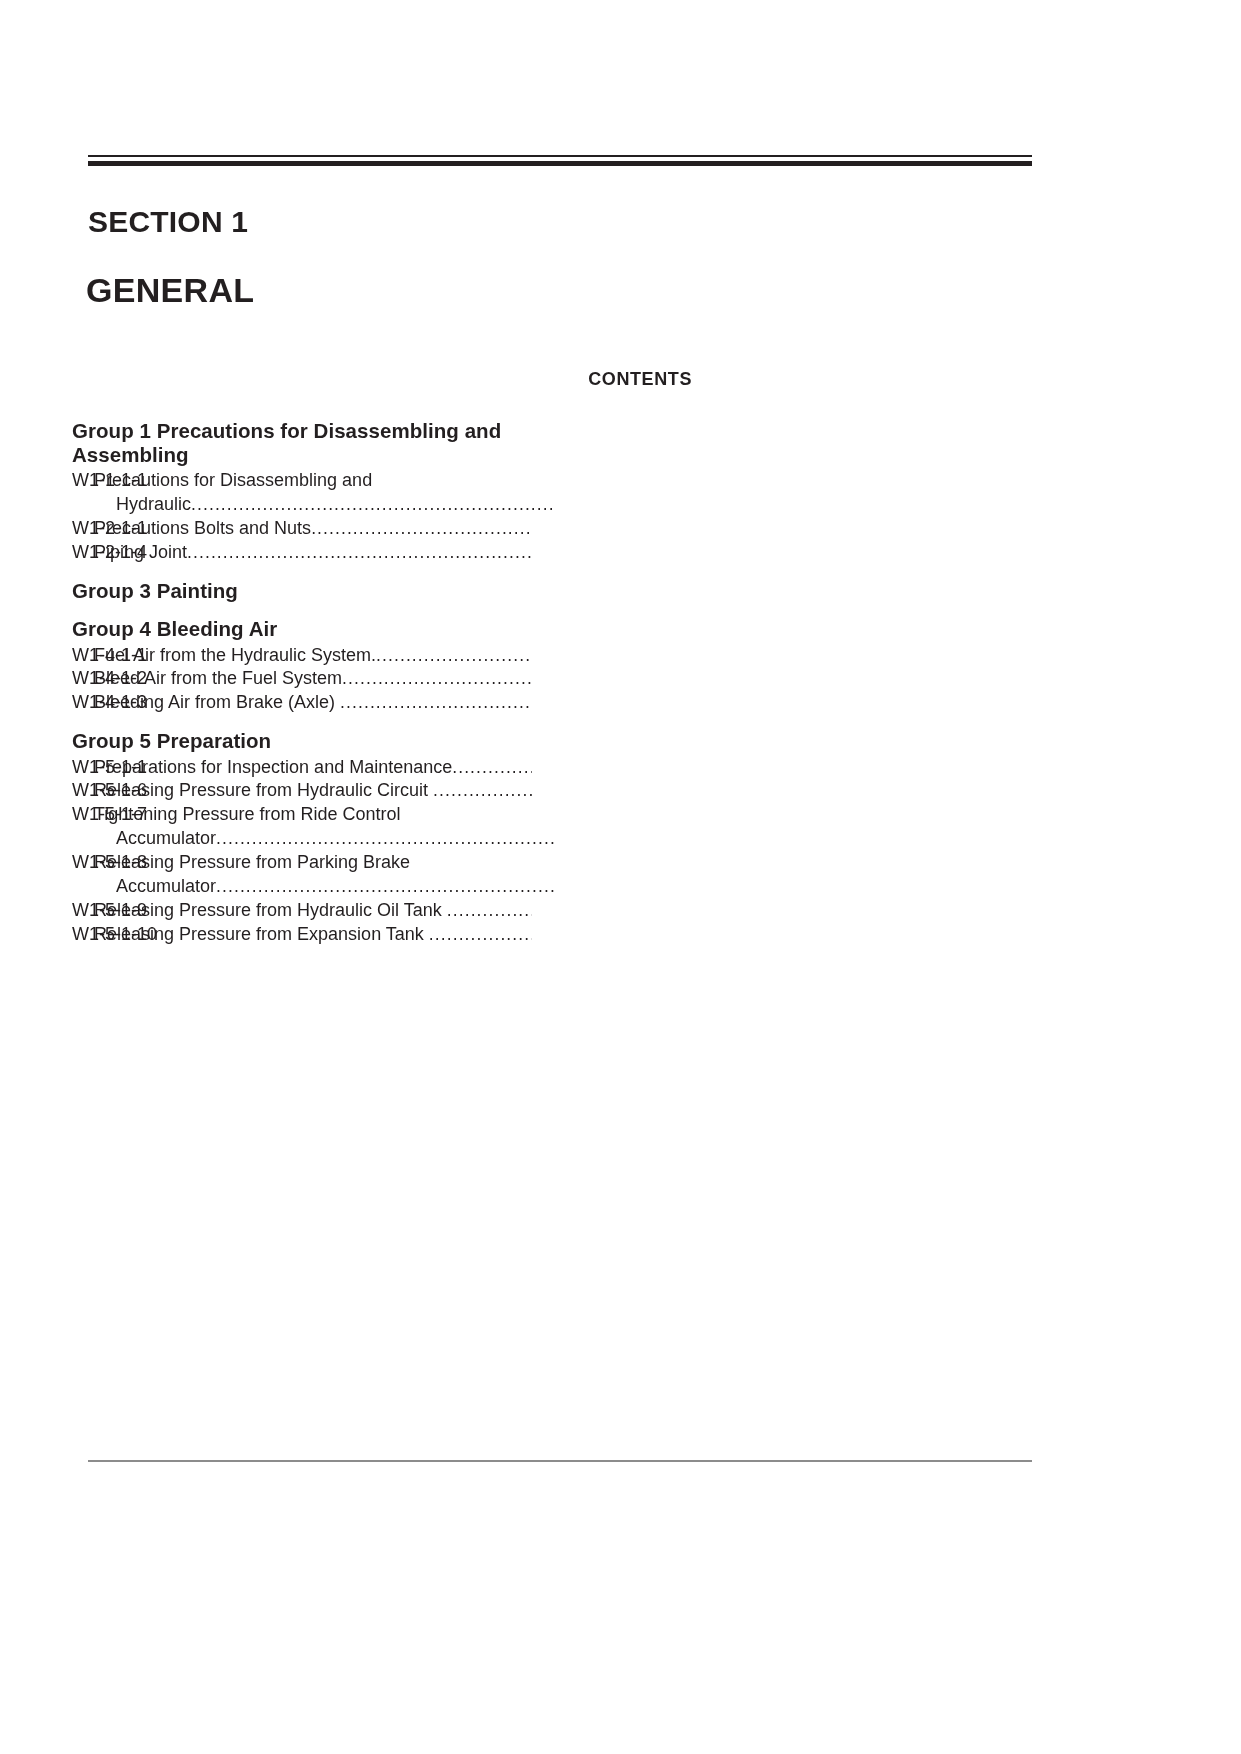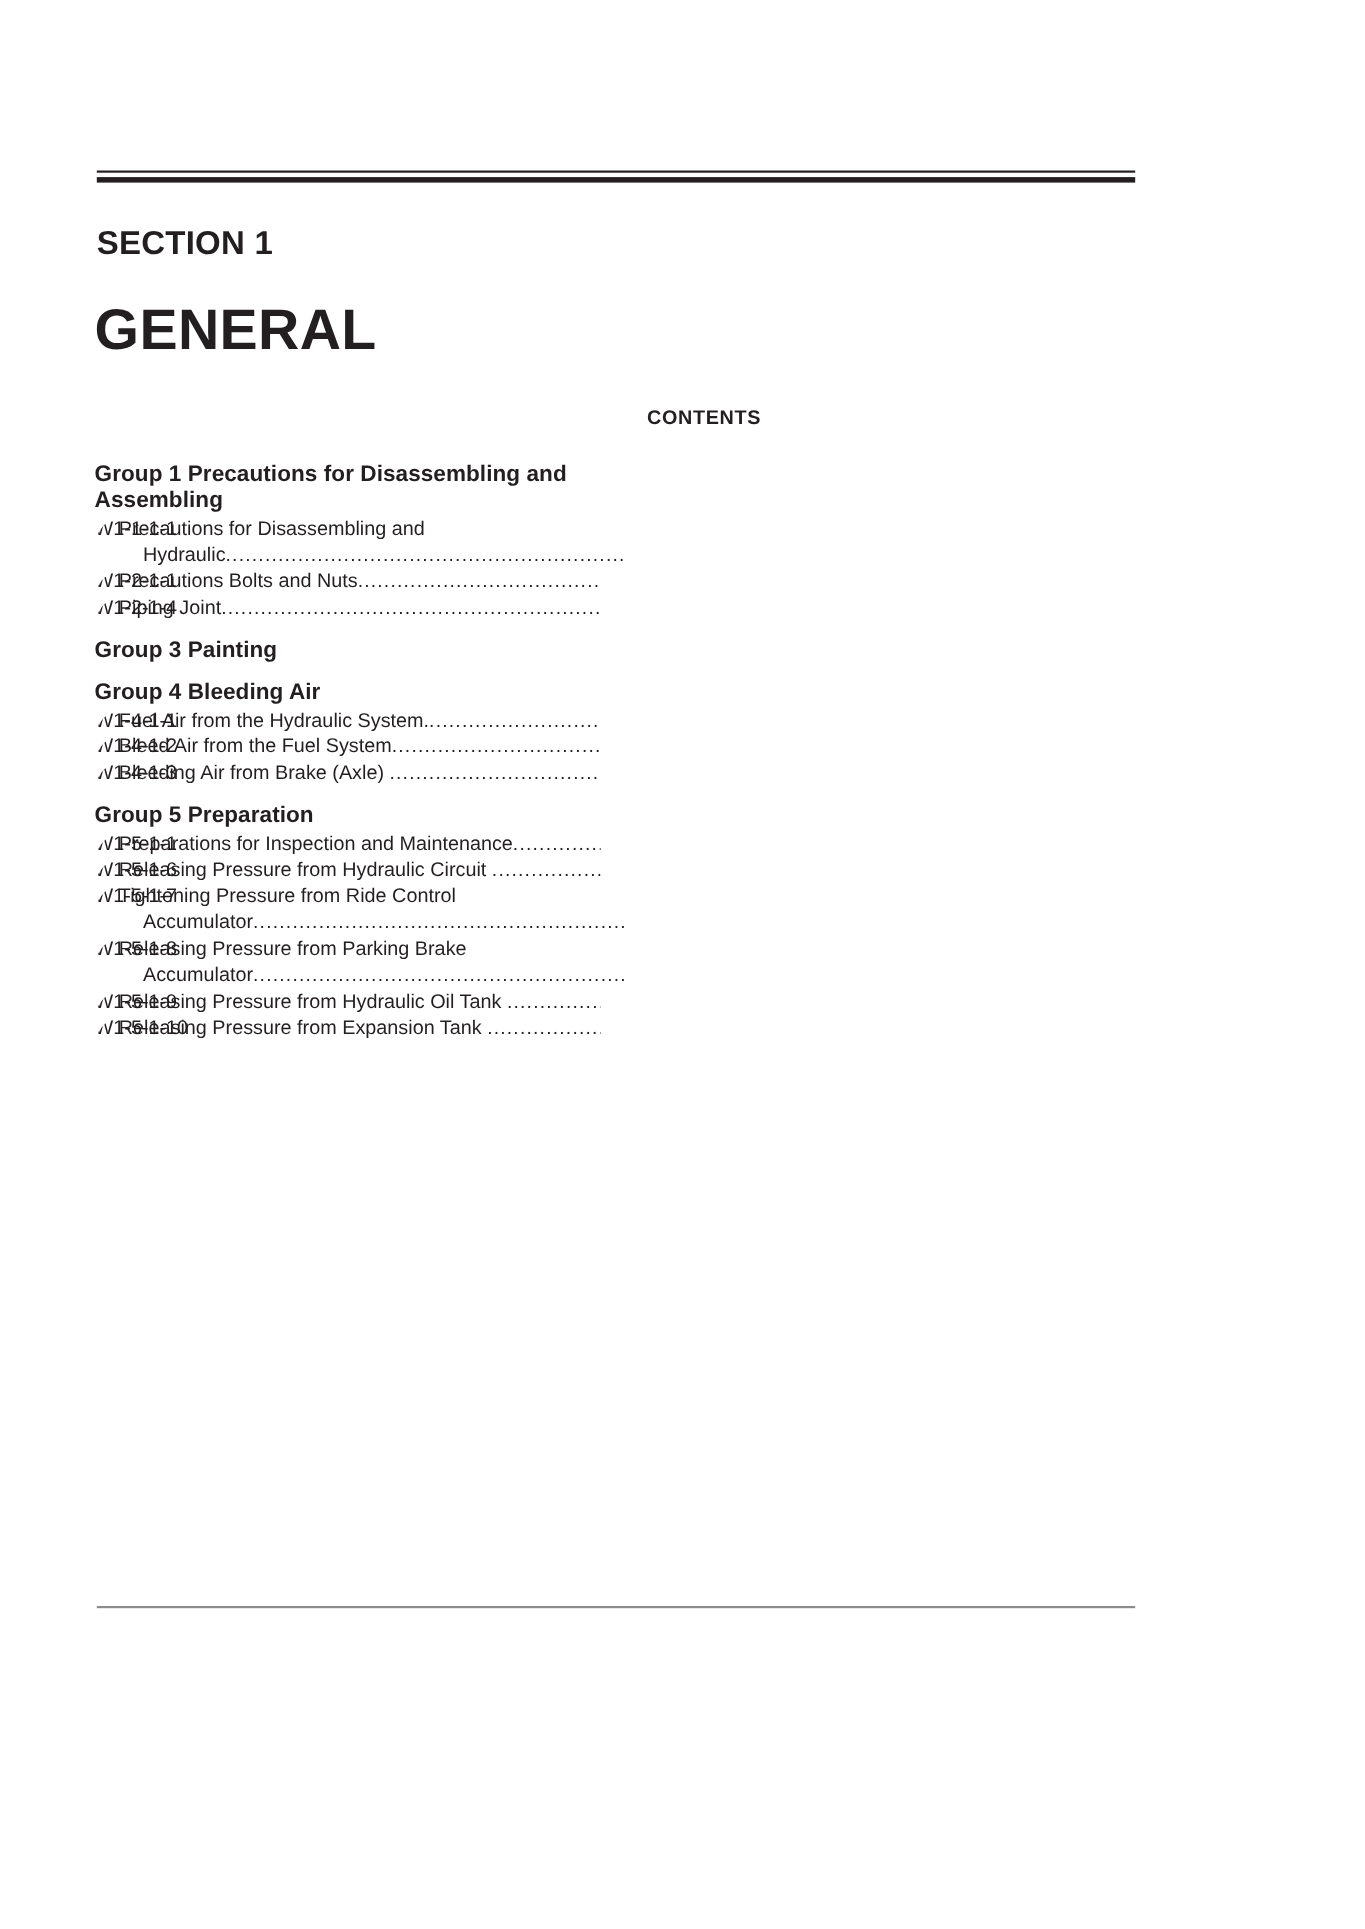--- a/index.html
+++ b/index.html
@@ -15,21 +15,20 @@
     color: #231f20;
     -webkit-font-smoothing: antialiased;
   }
 
   .page {
     position: absolute;
     left: 0; top: 0;
     width: 1241px;
     height: 1754px;
     overflow: hidden;
-    border-radius: 29px;
   }
 
   
   .rule-top {
     position: absolute;
     left: 88px;
     top: 155px;
     width: 944px;
   }
   .rule-top .hair {
@@ -53,42 +52,42 @@
     top: 205px;
     font-size: 30px;
     font-weight: bold;
     letter-spacing: 0.2px;
     line-height: 1.1;
   }
   .section-title {
     position: absolute;
     left: 86px;
     top: 272px;
-    font-size: 52px;
+    font-size: 34px;
     font-weight: bold;
     letter-spacing: 0.3px;
     line-height: 1.1;
   }
 
   
   .contents-heading {
     position: absolute;
     left: 88px;
     top: 369px;
     width: 604px;
     text-align: right;
     font-size: 18px;
     font-weight: bold;
     letter-spacing: 0.6px;
   }
 
   
   .toc {
     position: absolute;
-    left: 86px;
+    left: 72px;
     top: 419px;
     width: 460px;
   }
 
   .group-heading {
     font-size: 20.5px;
     font-weight: bold;
     line-height: 1.18;
     margin-top: 14px;
     margin-bottom: 2px;

